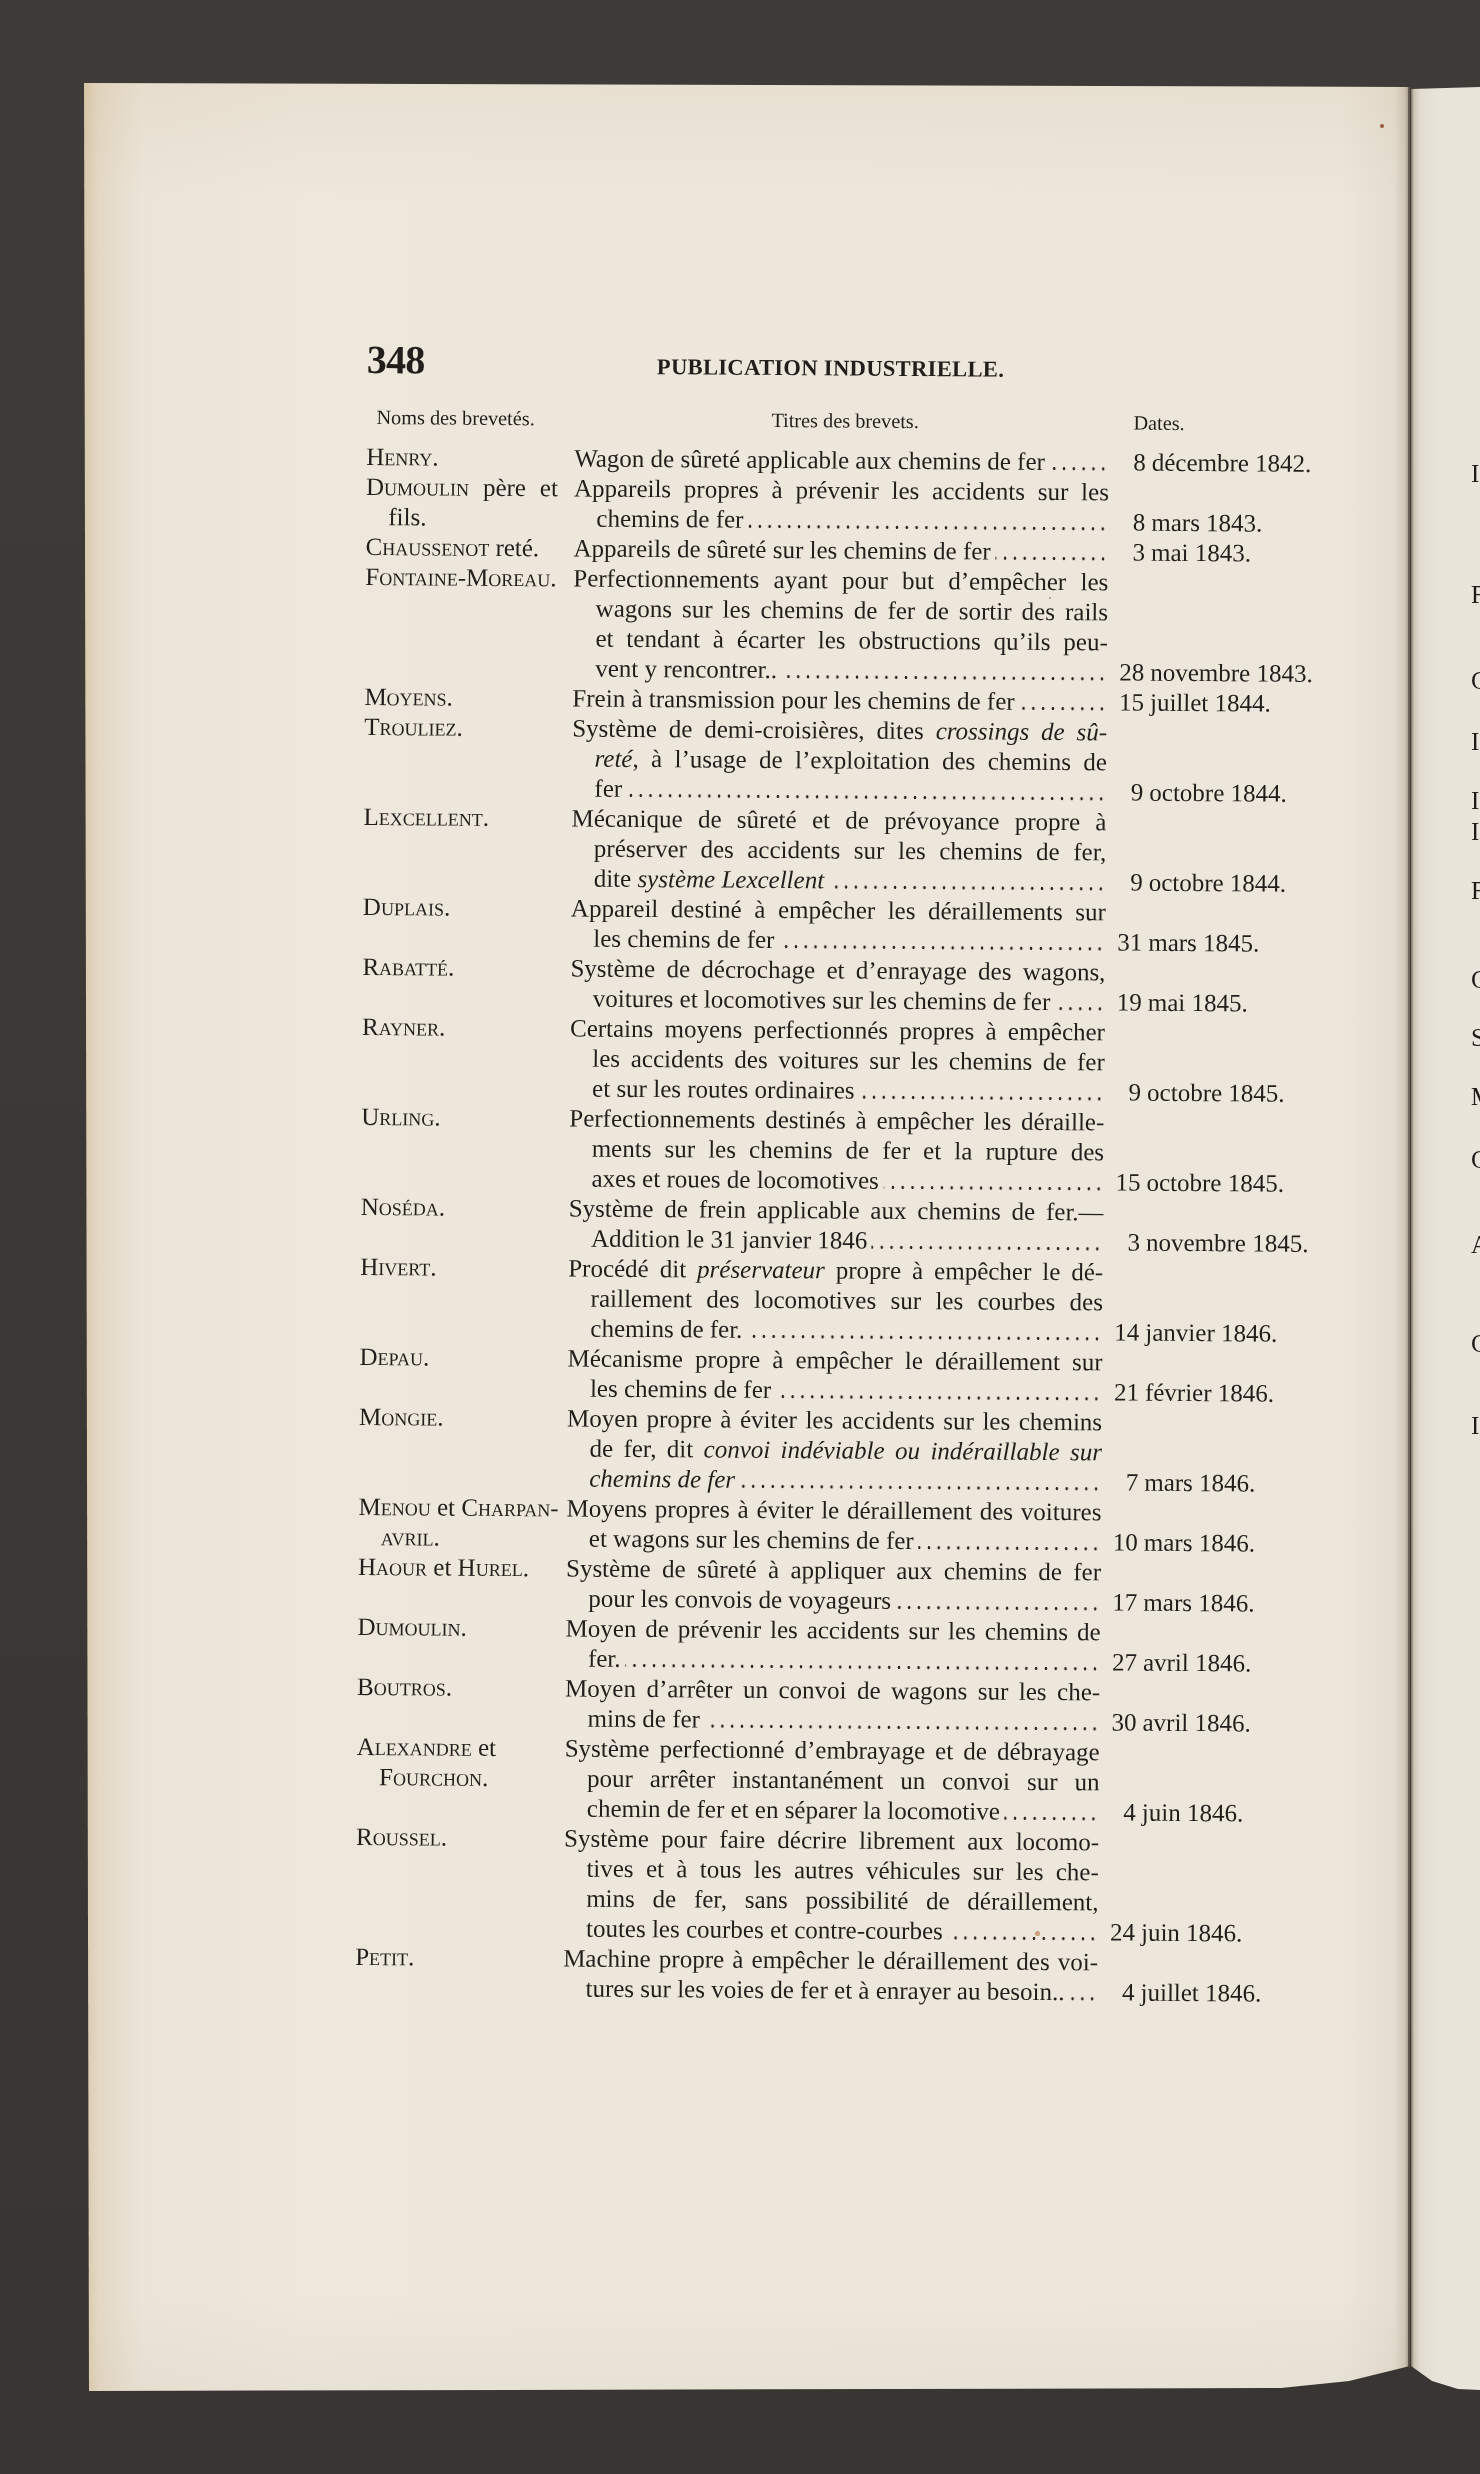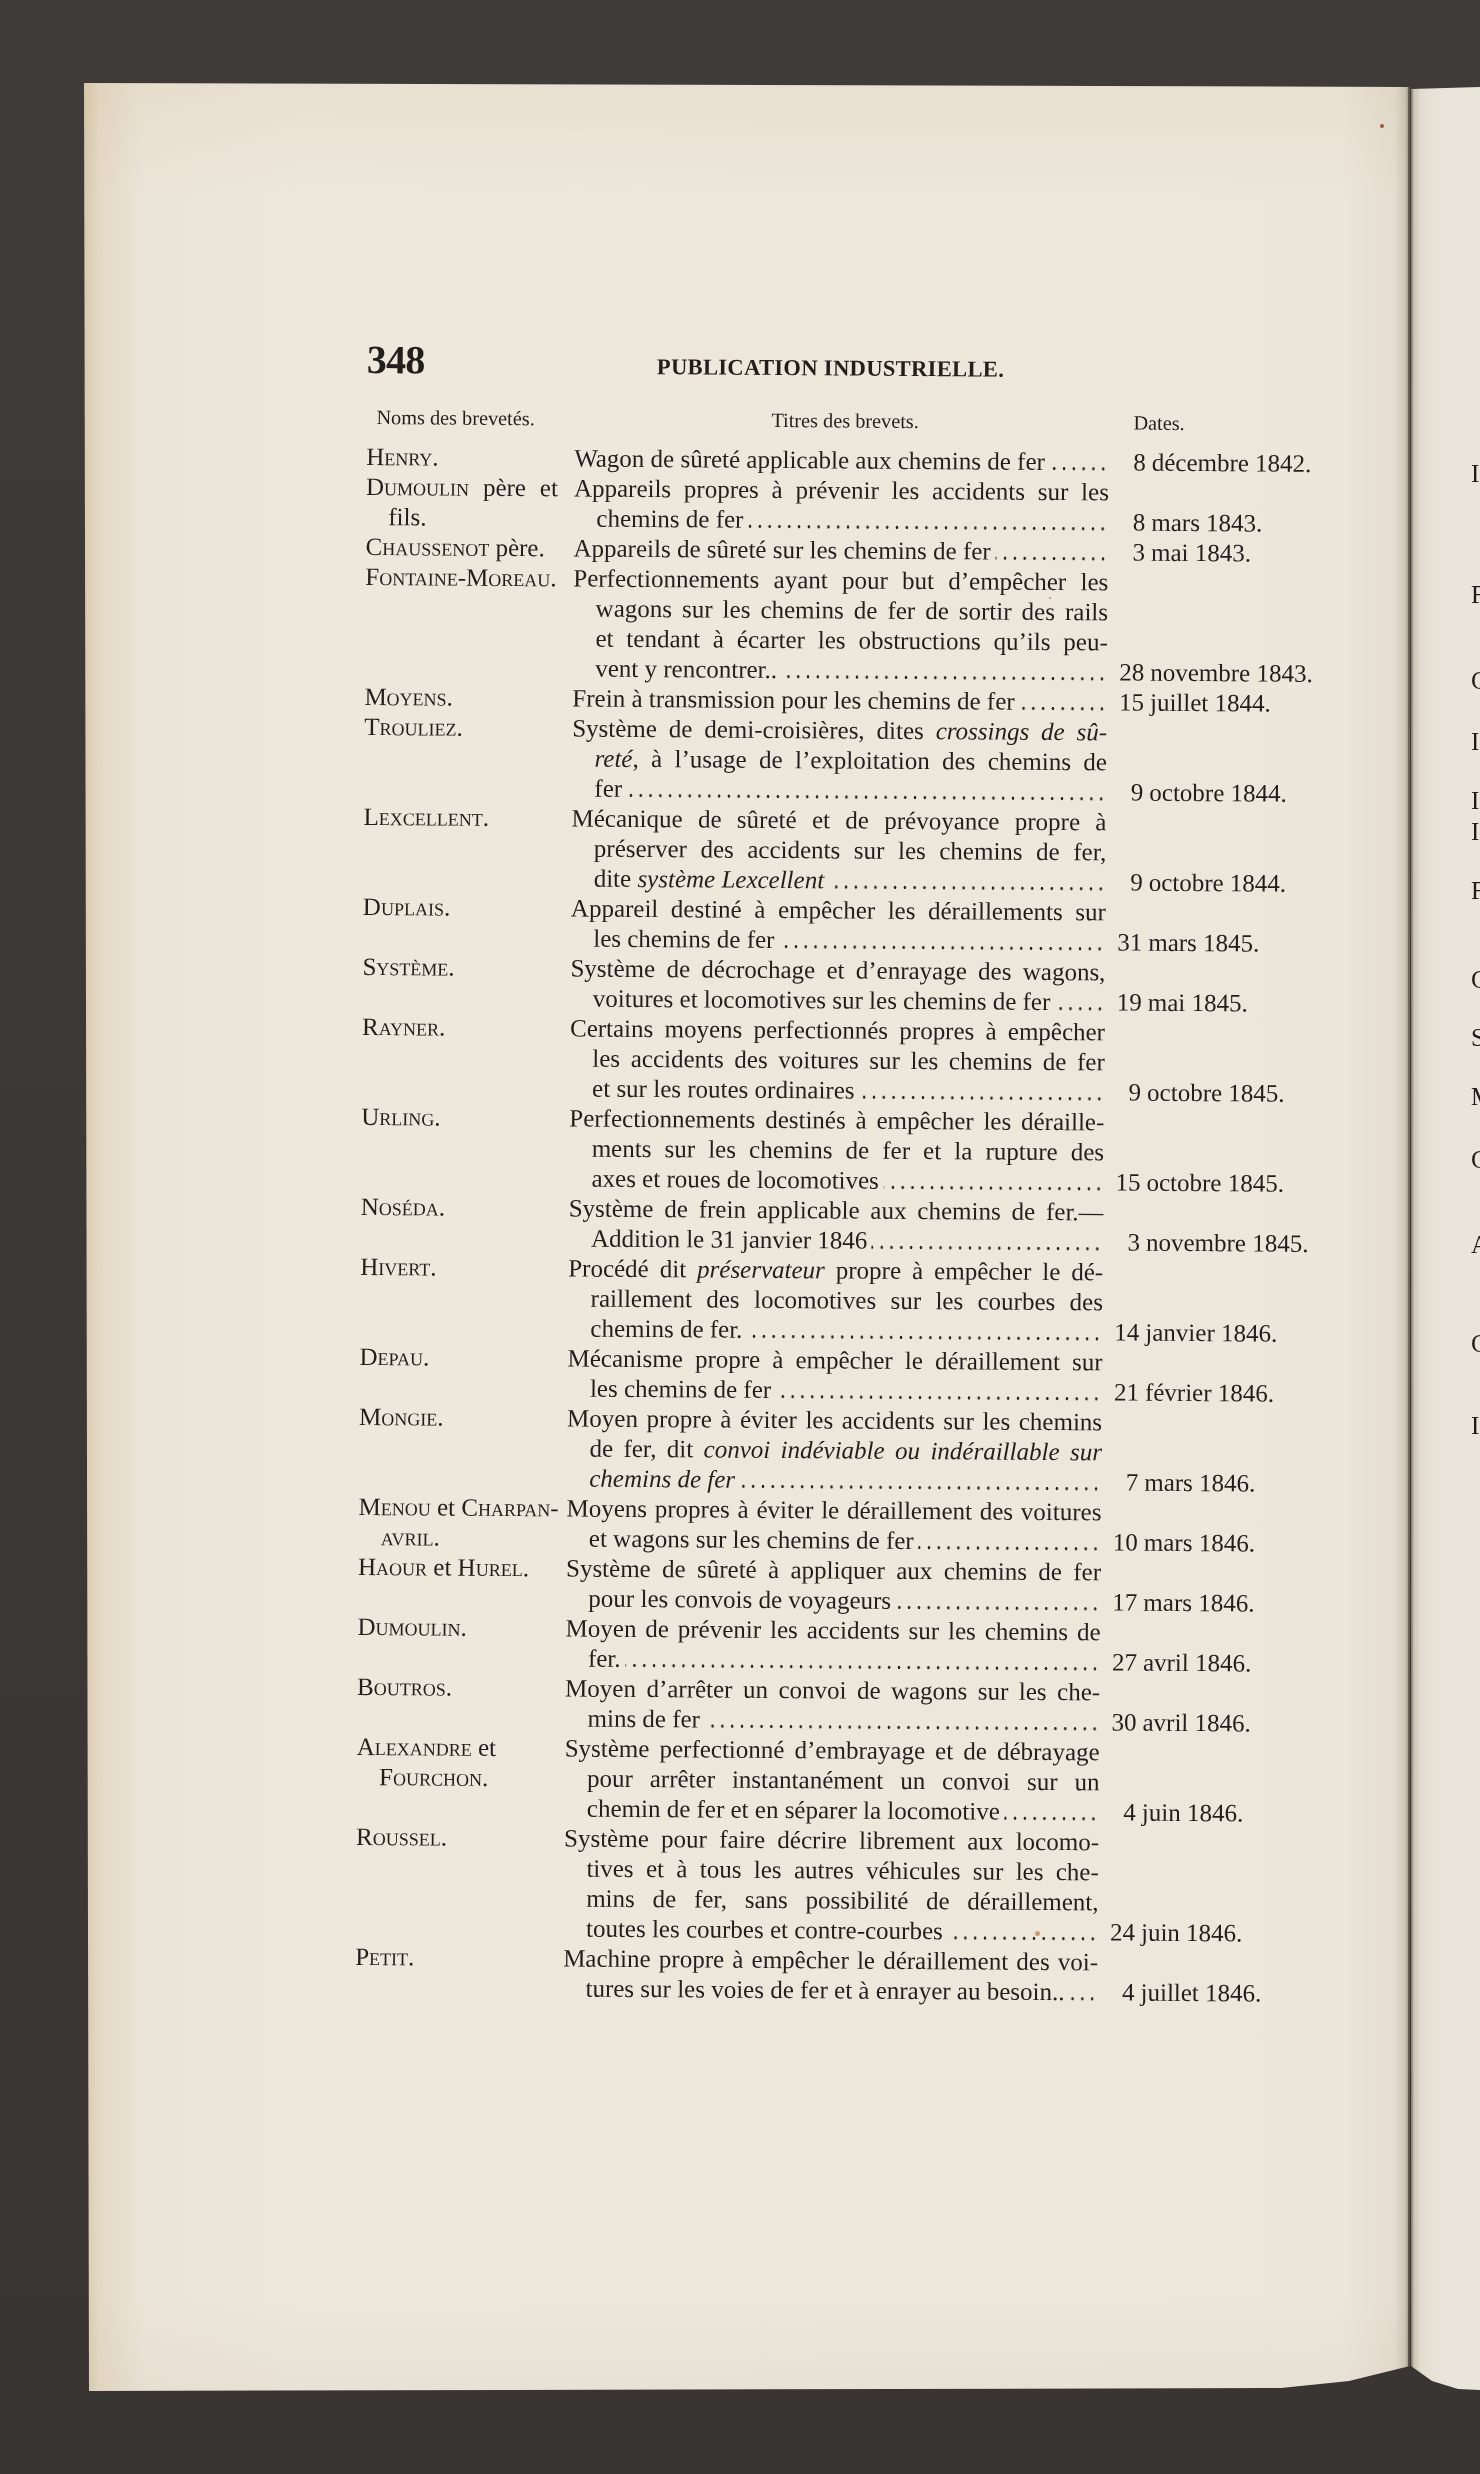--- a/index.html
+++ b/index.html
@@ -155,21 +155,21 @@
           <div class="tl just"><span>Appareils propres à prévenir les accidents sur les</span></div>
           <div class="tl cont last">
             <span class="txt"><span>chemins de fer</span></span>
             <span class="leader"></span>
           </div>
         </div>
         <div class="date"><span class="day">8</span><span class="my">mars 1843.</span></div>
       </div>
       <div class="entry">
         <div class="names">
-          <div class="nl"><span class="sc">Chaussenot</span><span> père.</span></div>
+          <div class="nl"><span class="sc">Chaussenot</span><span> reté.</span></div>
         </div>
         <div class="titles">
           <div class="tl last">
             <span class="txt"><span>Appareils de sûreté sur les chemins de fer</span></span>
             <span class="leader"></span>
           </div>
         </div>
         <div class="date"><span class="day">3</span><span class="my">mai 1843.</span></div>
       </div>
       <div class="entry">
@@ -235,21 +235,21 @@
           <div class="tl just"><span>Appareil destiné à empêcher les déraillements sur</span></div>
           <div class="tl cont last">
             <span class="txt"><span>les chemins de fer</span></span>
             <span class="leader"></span>
           </div>
         </div>
         <div class="date"><span class="day">31</span><span class="my">mars 1845.</span></div>
       </div>
       <div class="entry">
         <div class="names">
-          <div class="nl"><span class="sc">Système.</span></div>
+          <div class="nl"><span class="sc">Rabatté.</span></div>
         </div>
         <div class="titles">
           <div class="tl just"><span>Système de décrochage et d’enrayage des wagons,</span></div>
           <div class="tl cont last">
             <span class="txt"><span>voitures et locomotives sur les chemins de fer</span></span>
             <span class="leader"></span>
           </div>
         </div>
         <div class="date"><span class="day">19</span><span class="my">mai 1845.</span></div>
       </div>

